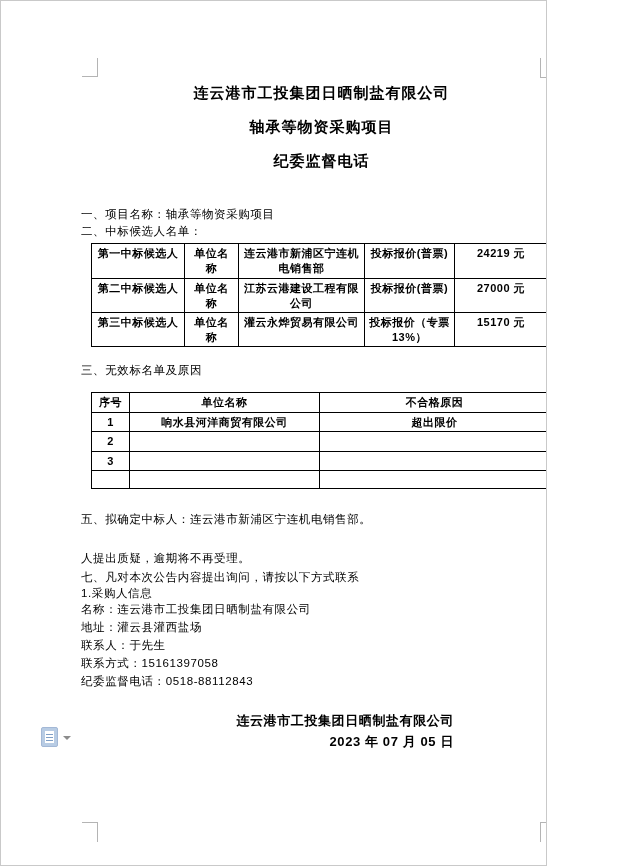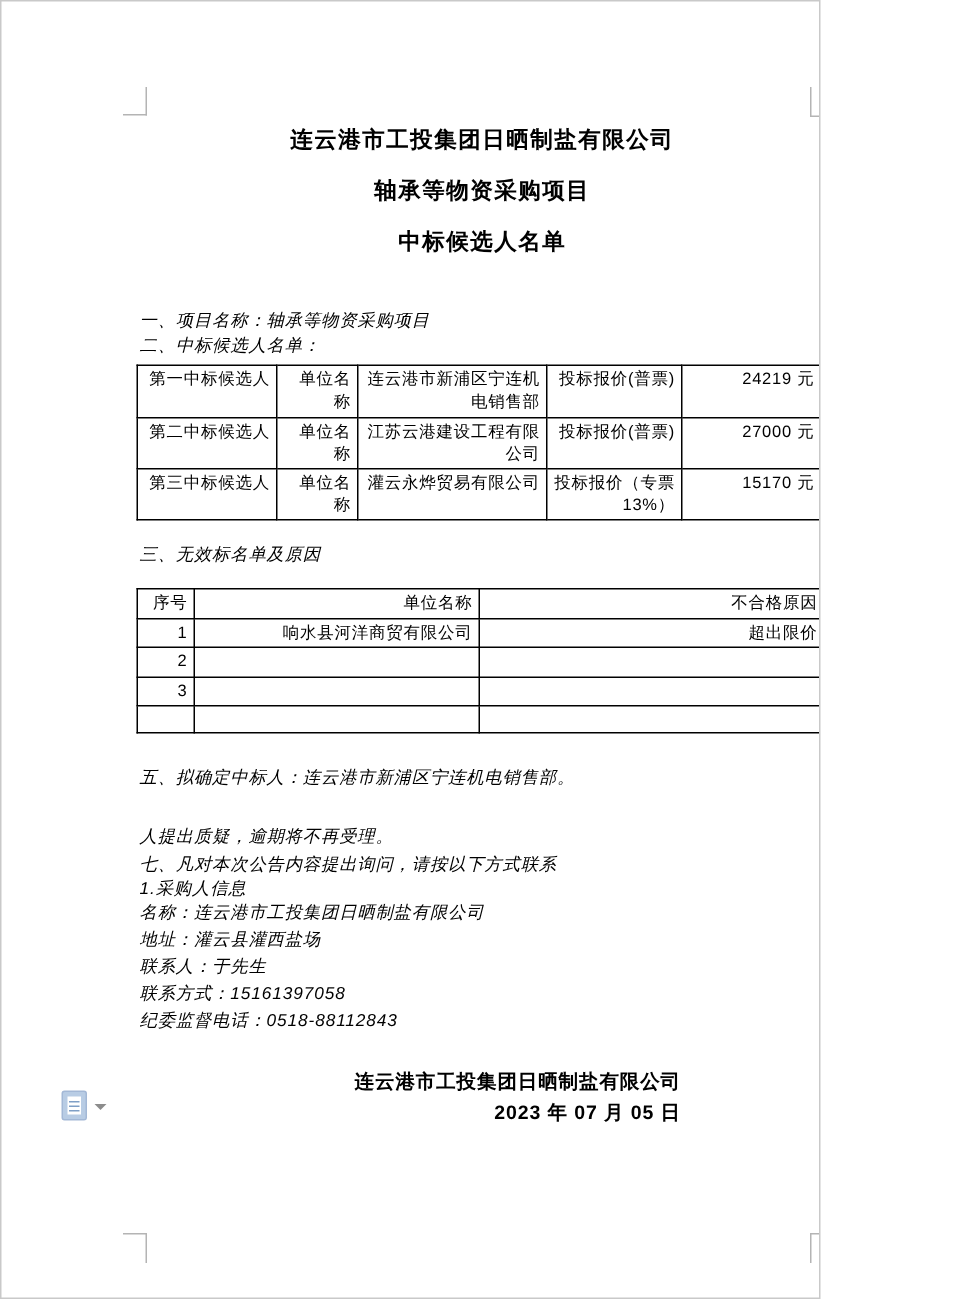--- a/index.html
+++ b/index.html
@@ -26,39 +26,38 @@
              border-right: 1px solid #b4b4b4; border-top: 1px solid #b4b4b4; }
   .crop-br { left: 539px; top: 821px; width: 18px; height: 20px;
              border-left: 1px solid #b4b4b4; border-top: 1px solid #b4b4b4; }
 
   .title {
     position: absolute; left: 96px; width: 449px;
     text-align: center; font-weight: bold;
     font-size: 15px; letter-spacing: 1px; white-space: nowrap;
   }
   .line {
-    position: absolute; left: 92px;
+    position: absolute; left: 80px;
     font-size: 11.5px; letter-spacing: 0.6px; white-space: nowrap;
     line-height: 13px;
-    font-style: italic;
   }
   .sig {
     position: absolute; right: 92px; text-align: right;
     font-weight: bold; font-size: 13px; letter-spacing: 0.6px; white-space: nowrap;
   }
 
   table { border-collapse: collapse; table-layout: fixed; position: absolute; }
   td, th {
     border: 1px solid #000;
     vertical-align: top;
     font-size: 11px; letter-spacing: 0.5px;
     line-height: 14.5px;
     padding: 2px 4px;
-    font-weight: normal;
-    text-align: right;
+    font-weight: bold;
+    text-align: center;
     overflow: hidden;
   }
   .tbl-candidates { left: 90px; top: 242px; width: 456px; }
   .tbl-candidates tr.r1 { height: 35px; }
   .tbl-candidates tr.r2 { height: 32px; }
   .tbl-candidates tr.r3 { height: 34px; }
   .tbl-invalid { left: 90px; top: 391px; width: 458px; }
   .tbl-invalid tr.hd { height: 19px; }
   .tbl-invalid tr.dr { height: 18px; }
 
@@ -93,21 +92,21 @@
 
 <div class="page">
 
   <div class="crop crop-tl"></div>
   <div class="crop crop-tr"></div>
   <div class="crop crop-bl"></div>
   <div class="crop crop-br"></div>
 
   <div class="title" style="top:83px">连云港市工投集团日晒制盐有限公司</div>
   <div class="title" style="top:117px">轴承等物资采购项目</div>
-  <div class="title" style="top:151px">中标候选人名单</div>
+  <div class="title" style="top:151px">纪委监督电话</div>
 
   <div class="line" style="top:207px">一、项目名称：轴承等物资采购项目</div>
   <div class="line" style="top:224px">二、中标候选人名单：</div>
 
   <table class="tbl-candidates">
     <colgroup>
       <col style="width:93px">
         <col style="width:54px">
         <col style="width:126px">
         <col style="width:90px">

